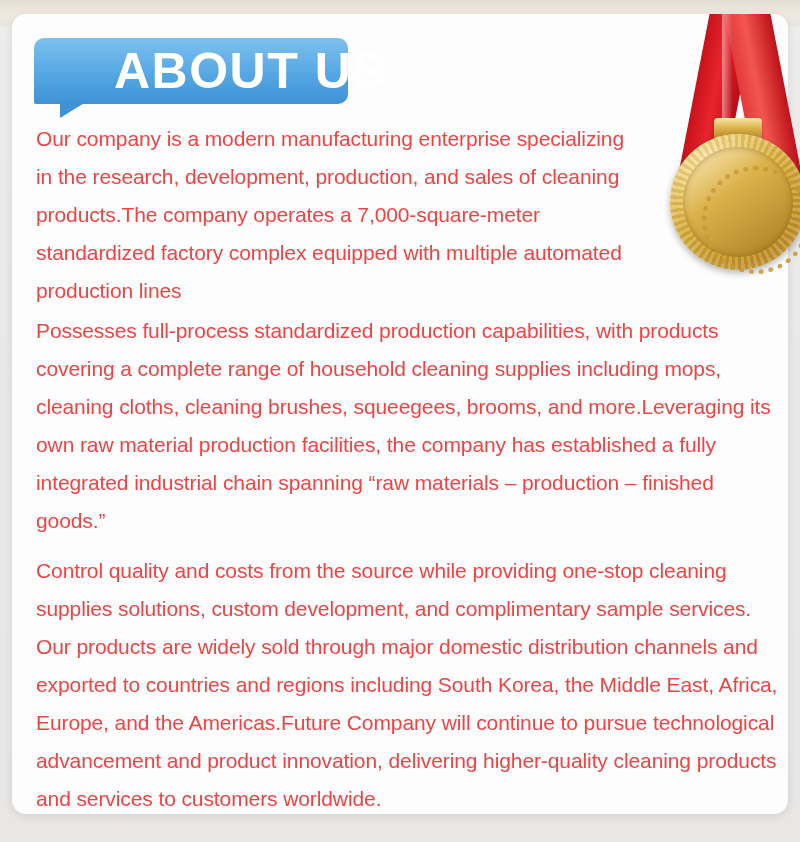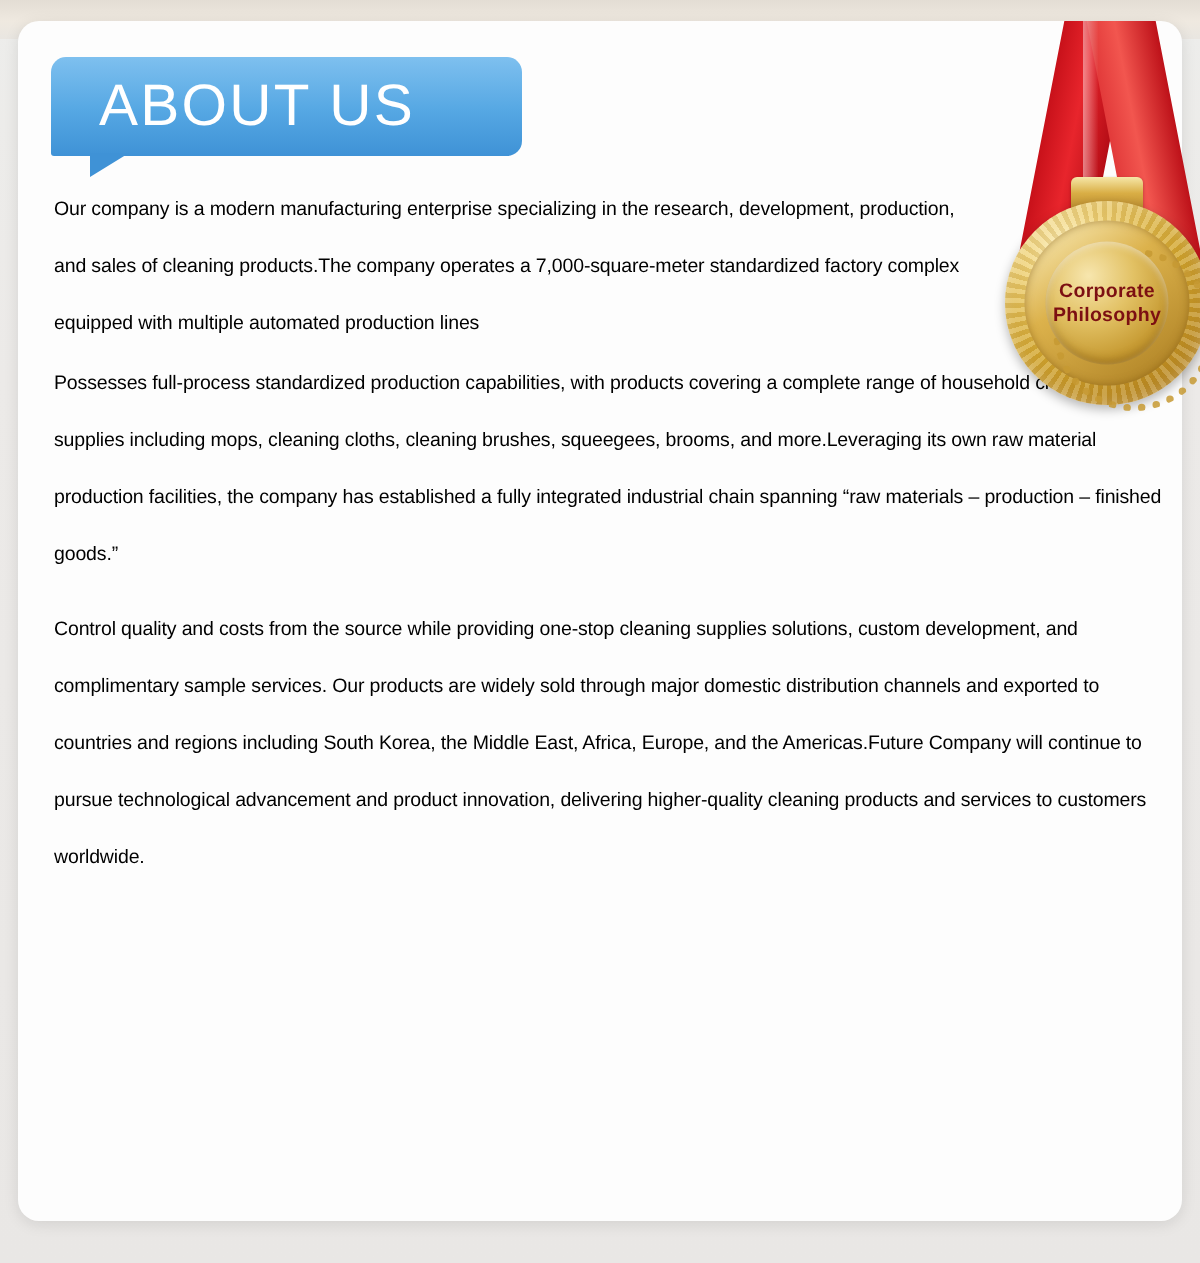--- a/index.html
+++ b/index.html
@@ -155,38 +155,39 @@
     position: absolute;
     left: 26px;
     bottom: -14px;
     width: 0; height: 0;
     border-left: 0 solid transparent;
     border-right: 26px solid transparent;
     border-top: 16px solid #3f92d6;
   }
   .title-text {
     color: #ffffff;
-    font-size: 39px;
-    font-weight: normal;
+    font-size: 50px;
+    font-weight: bold;
     letter-spacing: 1.5px;
     padding-left: 32px;
     font-family: "Liberation Sans", sans-serif;
     white-space: nowrap;
+    margin-left: 48px;
   }
   
   .body-copy {
     position: absolute;
     left: 24px;
     top: 106px;
     width: 756px;
   }
   .para {
     margin: 0 0 0 0;
-    color: #000000;
-    font-size: 13px;
+    color: #ef4444;
+    font-size: 21px;
     line-height: 38px;
     font-family: "Liberation Sans", sans-serif;
     letter-spacing: -0.1px;
   }
   .para.p1 { width: 608px; }
   .para.p2 { width: 752px; margin-top: 2px; }
   .para.p3 { width: 752px; margin-top: 12px; }
 </style>
 </head>
 <body>
@@ -209,21 +210,17 @@
     <div class="medal-wrap">
       <div class="ribbon-left"></div>
       <div class="ribbon-right"></div>
       <div class="ribbon-shine"></div>
       <div class="ribbon-clip"></div>
       <div class="medal">
         <div class="medal-notches"></div>
         <div class="medal-ring">
           <div class="medal-rope"></div>
         </div>
-        <div class="medal-face">
-          <div class="line">Corporate</div>
-          <div class="line">Philosophy</div>
-        </div>
       </div>
     </div>
 
   </div>
 </div>
 
 </body></html>

